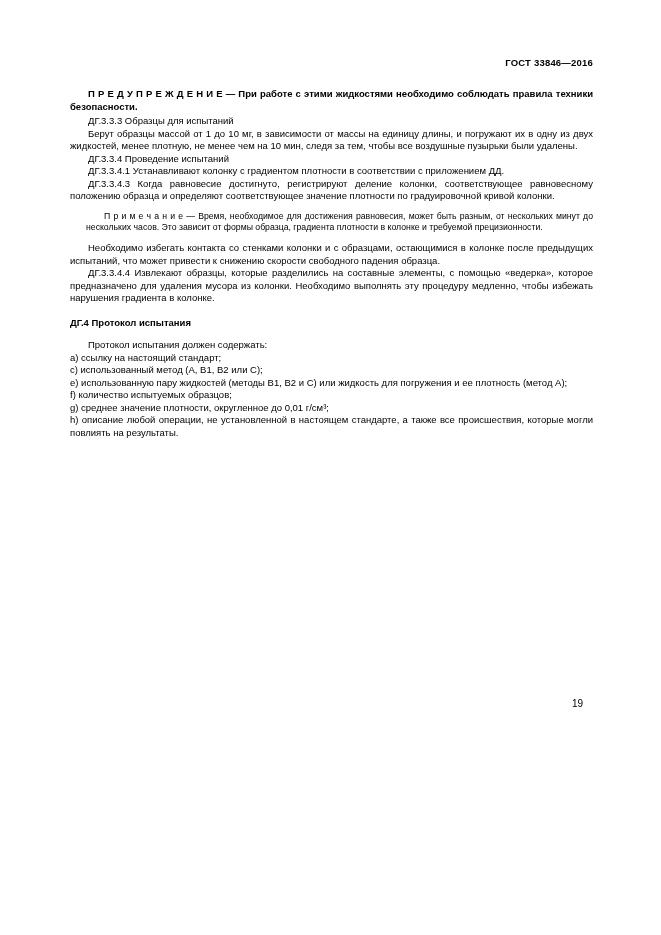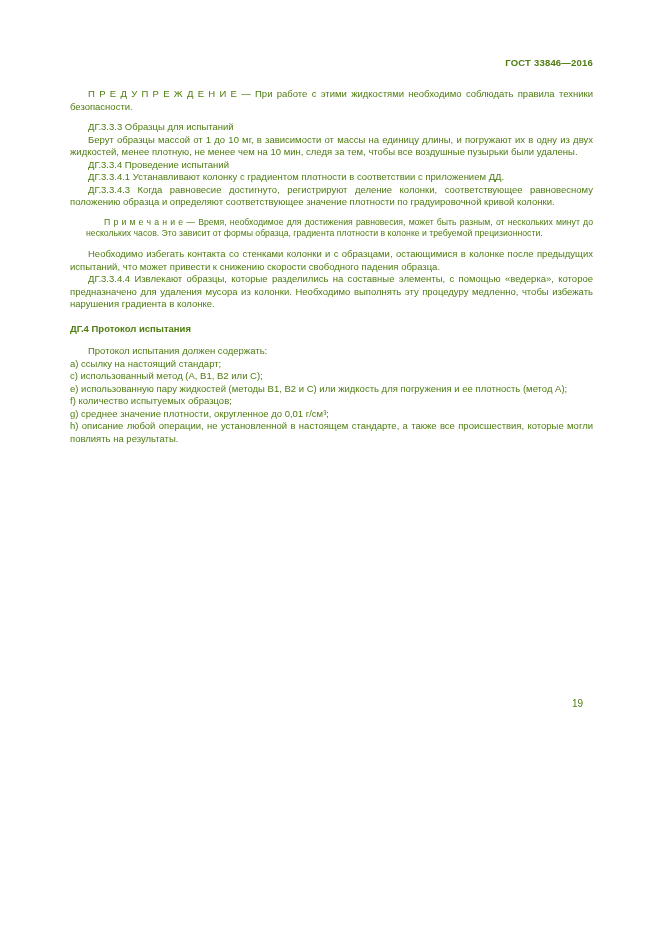--- a/index.html
+++ b/index.html
@@ -3,21 +3,21 @@
 <meta charset="utf-8">
 <style>
   * { margin: 0; padding: 0; box-sizing: border-box; }
   html, body { background: #ffffff; }
   .page {
     position: relative;
     width: 661px;
     height: 789px;
     background: #ffffff;
     font-family: "Liberation Sans", sans-serif;
-    color: #4d7c0f;
+    color: #000000;
     overflow: hidden;
   }
   .header {
     position: absolute;
     top: 57px;
     left: 70px;
     right: 68px;
     text-align: right;
     font-size: 9.5px;
     font-weight: bold;
@@ -29,23 +29,23 @@
     left: 70px;
     right: 68px;
     font-size: 9.5px;
     line-height: 1.32;
     text-align: justify;
   }
   .content p { margin: 0; }
   p.indent { text-indent: 18px; }
   p.flush { text-indent: 0; }
   p.warning {
-    font-weight: normal;
+    font-weight: bold;
     text-indent: 18px;
-    margin-bottom: 8px;
+    margin-bottom: 2px;
   }
   p.note {
     font-size: 8.7px;
     line-height: 1.34;
     text-indent: 18px;
     margin-top: 8px;
     margin-bottom: 8px;
     margin-left: 16px;
   }
   p.gap-above { margin-top: 8px; }

